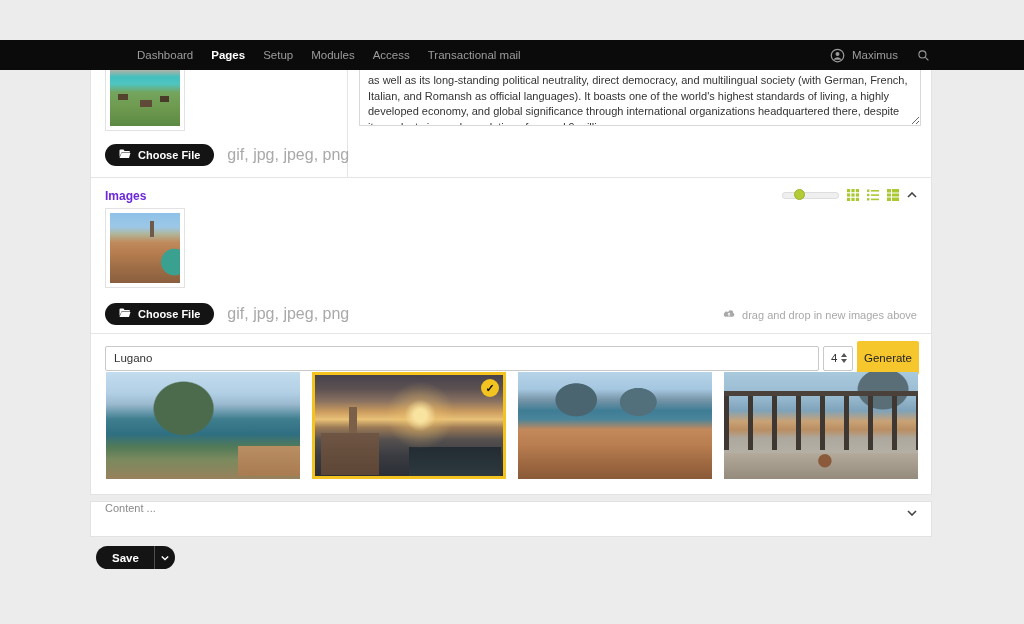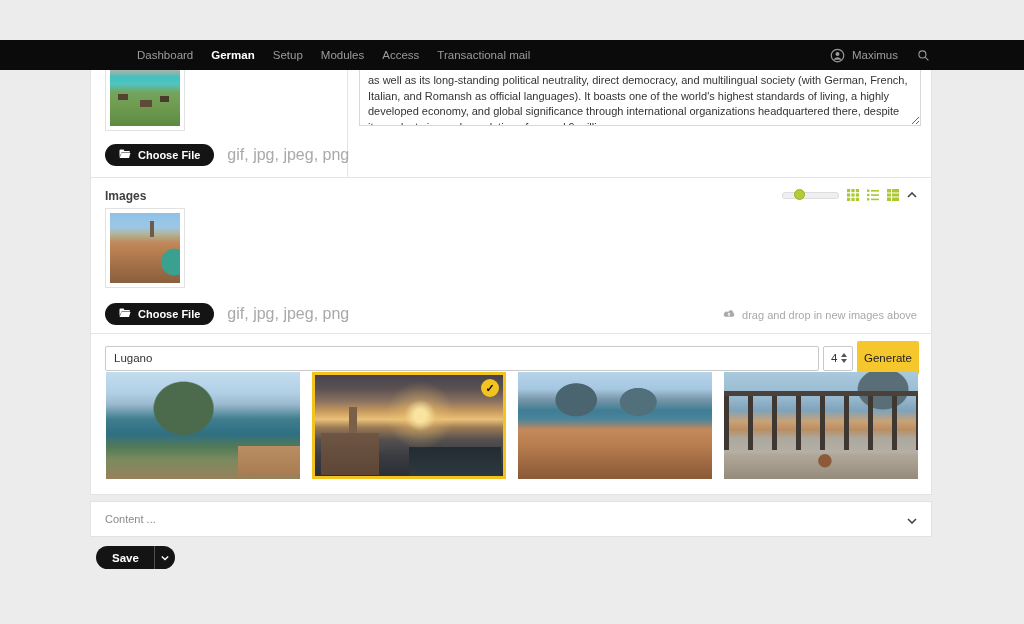--- a/index.html
+++ b/index.html
@@ -34,21 +34,21 @@
             border-radius:12px;height:22px;padding:0 14px;font-size:11px;font-weight:700;
             font-family:"Liberation Sans",sans-serif;cursor:pointer;}
   .ext{font-size:16px;color:#a9a9a9;}
   .choose-row{position:absolute;display:flex;align-items:center;gap:13px;}
   .cr1{left:14px;top:74px;}
   .body-textarea{position:absolute;left:268px;top:-2px;width:562px;height:58px;box-sizing:border-box;
             border:1px solid #d8d8d8;font-size:11px;line-height:15.5px;color:#333;padding:4px 8px;
             resize:both;font-family:"Liberation Sans",sans-serif;outline:none;}
 
   
-  .field-label{position:absolute;left:14px;top:119px;font-size:12px;font-weight:700;color:#404040;}
+  .field-label{position:absolute;left:14px;top:119px;font-size:12px;font-weight:700;color:#6d28d9;}
   .imgctrl{position:absolute;right:14px;top:119px;display:flex;align-items:center;gap:8px;}
   .slider{position:relative;width:55px;height:5px;background:#efefef;border:1px solid #ddd;border-radius:3px;cursor:pointer;}
   .slider-knob{position:absolute;left:11px;top:-4px;width:11px;height:11px;border-radius:50%;
                background:#b5cb35;border:1px solid #9ab327;box-sizing:border-box;cursor:grab;}
   .icon-btn{display:flex;cursor:pointer;}
   .thumbs{position:absolute;left:14px;top:138px;display:flex;gap:5px;}
   .thumb80{padding:4px;border:1px solid #e2e2e2;background:#fff;}
   .cr2{left:14px;top:233px;}
   .dragdrop{position:absolute;right:14px;top:238px;display:flex;gap:6px;align-items:center;
             color:#a9a9a9;font-size:11px;}
@@ -76,21 +76,21 @@
          display:flex;align-items:center;justify-content:center;font-size:11px;font-weight:700;color:#111;}
   .rail{position:absolute;left:0;right:0;top:18%;height:50%;
         background:repeating-linear-gradient(90deg,#3f3832 0 5px,transparent 5px 24px);
         border-top:5px solid #4a423a;}
   .ledge{position:absolute;left:0;right:0;bottom:0;height:24%;
         background:radial-gradient(circle at 52% 30%, #8a5a3a 0 6%, transparent 7%),
                    linear-gradient(180deg,#b3aa9c,#948b7d);}
 
   
   .content-bar{position:absolute;left:90px;top:461px;width:842px;height:36px;background:#fff;
-        border:1px solid #e2e2e2;box-sizing:border-box;display:flex;align-items:center;
+        border:1px solid #e2e2e2;box-sizing:border-box;display:flex;align-items:flex-start;
         justify-content:space-between;padding:0 14px;cursor:pointer;}
   .content-label{font-size:11px;color:#8a8a8a;}
 
   
   .save-wrap{position:absolute;left:96px;top:506px;display:flex;height:23px;}
   .save-main{background:#141414;color:#fff;border:none;border-radius:12px 0 0 12px;padding:0 15px 0 16px;
         font-size:11.5px;font-weight:700;font-family:"Liberation Sans",sans-serif;cursor:pointer;}
   .save-caret{background:#141414;border:none;border-left:1px solid #4f4f4f;border-radius:0 12px 12px 0;
         width:21px;display:flex;align-items:center;justify-content:center;cursor:pointer;}
 
@@ -151,21 +151,21 @@
       background-size:100% 100%,100% 100%;}
 </style>
 </head>
 <body>
 
 <div id="stage">
 
   <div class="topbar">
     <div class="avatar"></div>
     <span class="nav-item">Dashboard</span>
-    <span class="nav-item active">German</span>
+    <span class="nav-item active">Pages</span>
     <span class="nav-item">Setup</span>
     <span class="nav-item">Modules</span>
     <span class="nav-item">Access</span>
     <span class="nav-item">Transactional mail</span>
     <div class="topbar-right">
       <span class="icon-btn">
         <svg width="15" height="15" viewBox="0 0 24 24">
             <circle cx="12" cy="12" r="10" fill="none" stroke="#9a9a9a" stroke-width="2"></circle>
             <circle cx="12" cy="9.5" r="3.2" fill="#9a9a9a"></circle>
             <path d="M5.5 18.6c1.4-2.6 3.8-4 6.5-4s5.1 1.4 6.5 4" fill="#9a9a9a"></path>

